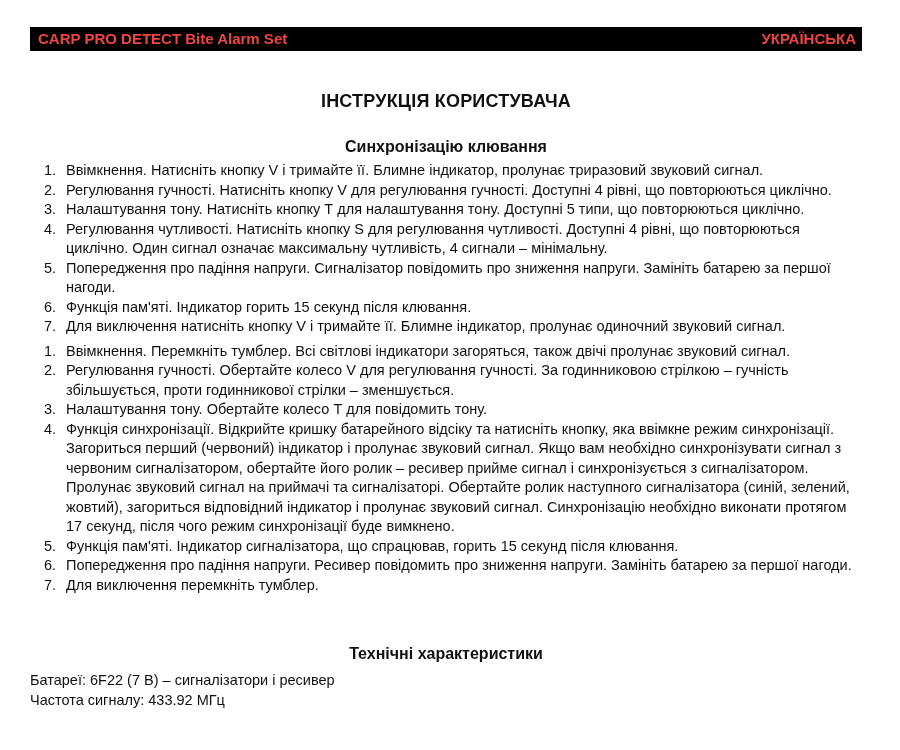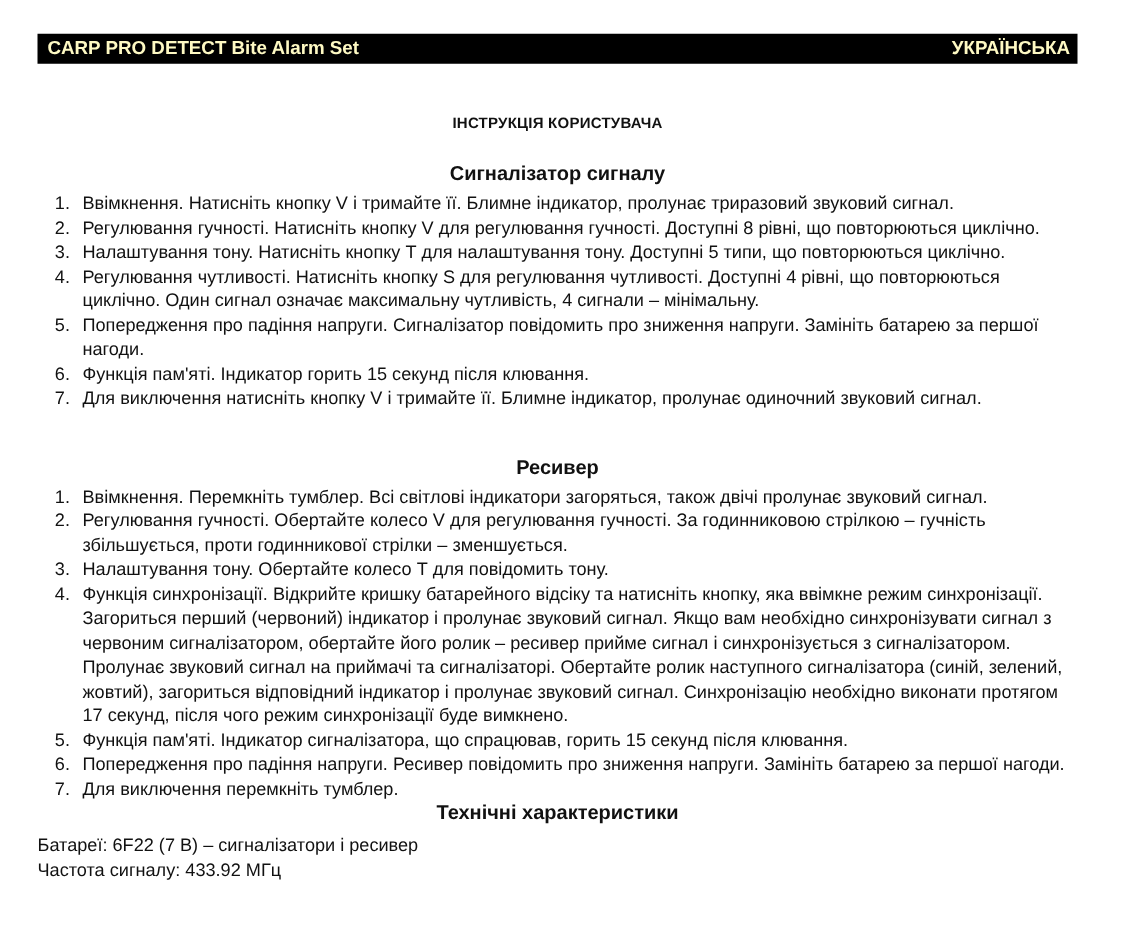--- a/index.html
+++ b/index.html
@@ -12,49 +12,50 @@
   .page {
     width: 900px;
     height: 750px;
     box-sizing: border-box;
     padding: 27px 38px 0 30px;
     overflow: hidden;
     background: #ffffff;
   }
   .header-bar {
     background: #000000;
-    color: #fef9c3;
+    color: #ef4444;
     height: 24px;
     line-height: 24px;
     padding: 0 6px 0 8px;
     display: flex;
     justify-content: space-between;
     align-items: center;
     font-size: 15px;
     font-weight: 700;
   }
   .doc-title {
     text-align: center;
-    font-size: 12px;
+    font-size: 18px;
     font-weight: 700;
     margin-top: 40px;
     letter-spacing: 0.2px;
   }
   .section-heading {
     text-align: center;
     font-size: 16px;
     font-weight: 700;
   }
   .section-heading.first {
     margin-top: 26px;
   }
   .section-heading.second {
     margin-top: 36px;
   }
   .section-heading.third {
+    margin-top: 50px;
   }
   ol.steps {
     margin: 5px 0 0 0;
     padding: 0 0 0 30px;
     font-size: 14.5px;
     line-height: 19.5px;
   }
   ol.steps li {
     margin: 0;
     padding-left: 6px;
@@ -72,32 +73,31 @@
 
 <div class="page">
 
   <div class="header-bar">
     <span>CARP PRO DETECT Bite Alarm Set</span>
     <span>УКРАЇНСЬКА</span>
   </div>
 
   <div class="doc-title">ІНСТРУКЦІЯ КОРИСТУВАЧА</div>
 
-  <div class="section-heading first">Сигналізатор сигналу</div>
+  <div class="section-heading first">Синхронізацію клювання</div>
   <ol class="steps">
       <li>Ввімкнення. Натисніть кнопку V і тримайте її. Блимне індикатор, пролунає триразовий звуковий сигнал.</li>
-      <li>Регулювання гучності. Натисніть кнопку V для регулювання гучності. Доступні 8 рівні, що повторюються циклічно.</li>
+      <li>Регулювання гучності. Натисніть кнопку V для регулювання гучності. Доступні 4 рівні, що повторюються циклічно.</li>
       <li>Налаштування тону. Натисніть кнопку Т для налаштування тону. Доступні 5 типи, що повторюються циклічно.</li>
       <li>Регулювання чутливості. Натисніть кнопку S для регулювання чутливості. Доступні 4 рівні, що повторюються циклічно. Один сигнал означає максимальну чутливість, 4 сигнали – мінімальну.</li>
       <li>Попередження про падіння напруги. Сигналізатор повідомить про зниження напруги. Замініть батарею за першої нагоди.</li>
       <li>Функція пам'яті. Індикатор горить 15 секунд після клювання.</li>
       <li>Для виключення натисніть кнопку V і тримайте її. Блимне індикатор, пролунає одиночний звуковий сигнал.</li>
     </ol>
 
-  <div class="section-heading second">Ресивер</div>
   <ol class="steps">
       <li>Ввімкнення. Перемкніть тумблер. Всі світлові індикатори загоряться, також двічі пролунає звуковий сигнал.</li>
       <li>Регулювання гучності. Обертайте колесо V для регулювання гучності. За годинниковою стрілкою – гучність збільшується, проти годинникової стрілки – зменшується.</li>
       <li>Налаштування тону. Обертайте колесо Т для повідомить тону.</li>
       <li>Функція синхронізації. Відкрийте кришку батарейного відсіку та натисніть кнопку, яка ввімкне режим синхронізації. Загориться перший (червоний) індикатор і пролунає звуковий сигнал. Якщо вам необхідно синхронізувати сигнал з червоним сигналізатором, обертайте його ролик – ресивер прийме сигнал і синхронізується з сигналізатором. Пролунає звуковий сигнал на приймачі та сигналізаторі. Обертайте ролик наступного сигналізатора (синій, зелений, жовтий), загориться відповідний індикатор і пролунає звуковий сигнал. Синхронізацію необхідно виконати протягом 17 секунд, після чого режим синхронізації буде вимкнено.</li>
       <li>Функція пам'яті. Індикатор сигналізатора, що спрацював, горить 15 секунд після клювання.</li>
       <li>Попередження про падіння напруги. Ресивер повідомить про зниження напруги. Замініть батарею за першої нагоди.</li>
       <li>Для виключення перемкніть тумблер.</li>
     </ol>
 

